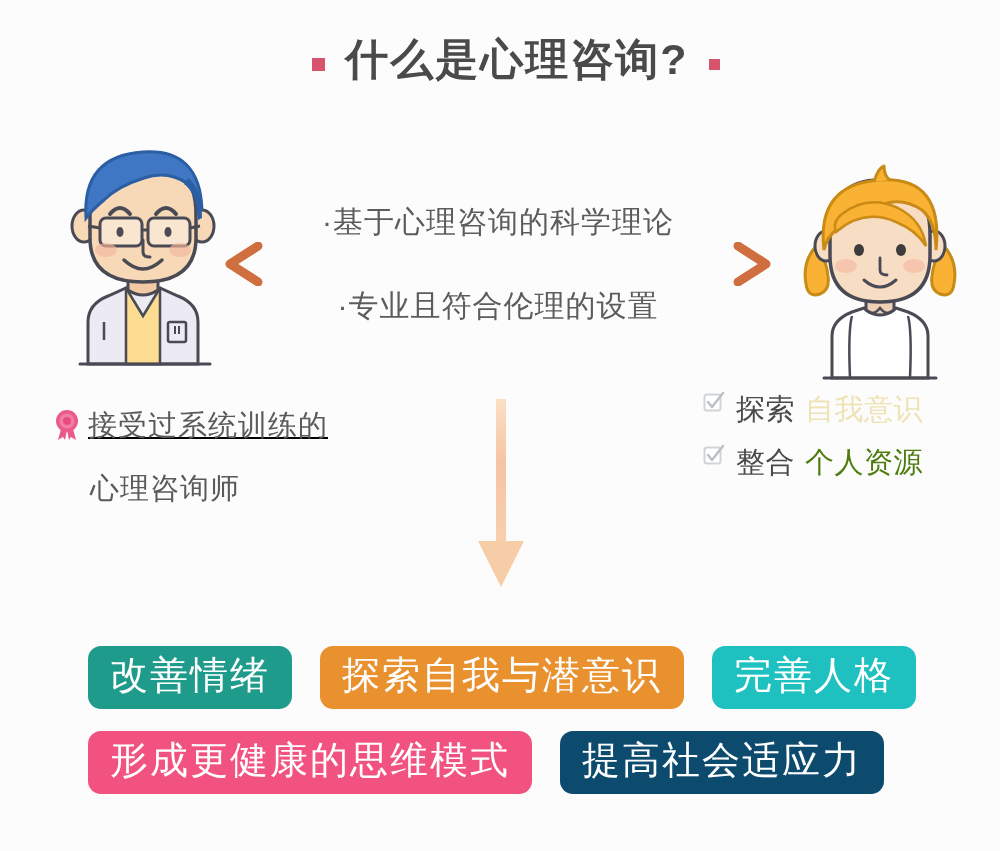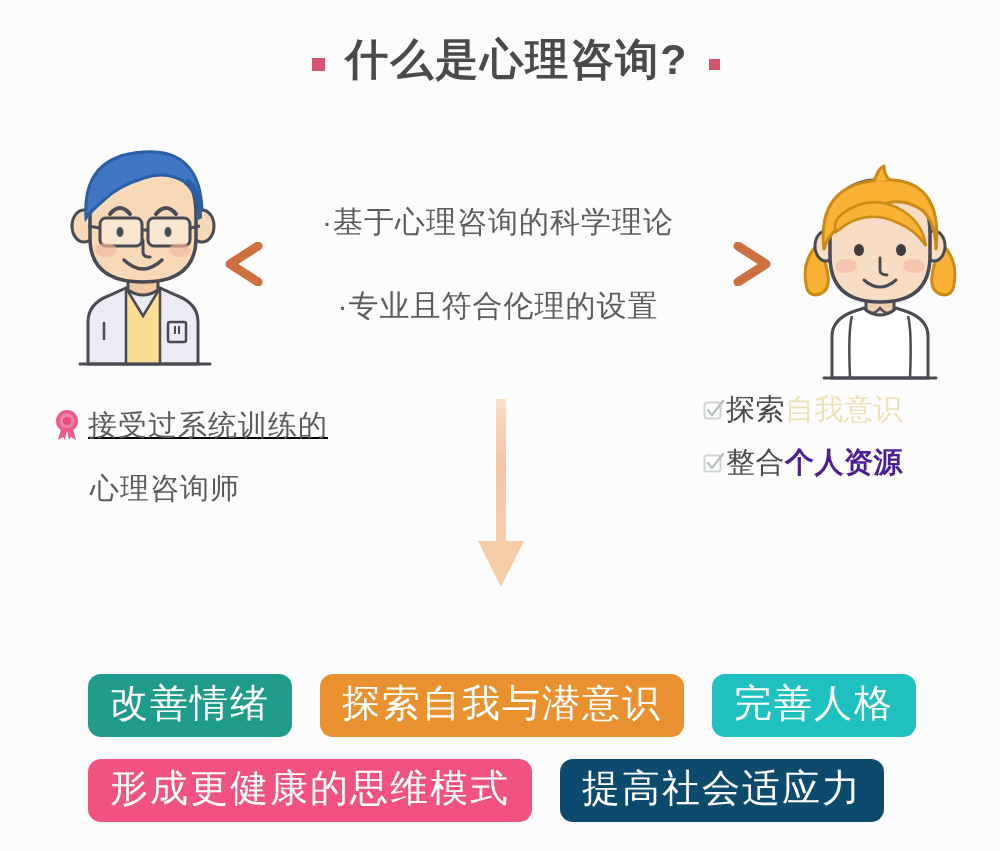--- a/index.html
+++ b/index.html
@@ -127,51 +127,51 @@
     position: absolute;
     left: 702px;
     top: 390px;
     width: 260px;
     display: flex;
     flex-direction: column;
     gap: 13px;
   }
   .check-item {
     display: flex;
-    align-items: center;
+    gap: 10px;
     white-space: nowrap;
   }
   .check-icon { width: 24px; height: 24px; flex: 0 0 auto; }
   .check-strong {
     font-size: 29px;
     color: #4a4a4a;
     letter-spacing: 0.5px;
   }
   .check-faint {
     font-size: 29px;
     letter-spacing: 0.5px;
   }
   .faint-1 { color: #eee3b4; }
   .faint-2 { color: #e9dda8; }
-  .faint-3 { color: #4c1d95; font-weight: bold; }
+  .faint-3 { color: #4d7c0f; }
 
   
   .down-arrow {
     position: absolute;
     left: 468px;
     top: 393px;
     width: 66px;
     height: 200px;
   }
 
   
   .tags {
     position: absolute;
     left: 0;
-    top: 674px;
+    top: 646px;
     width: 1000px;
   }
   .tag-row {
     display: flex;
     align-items: center;
     gap: 28px;
     padding-left: 88px;
   }
   .tag-row + .tag-row { margin-top: 22px; }
   .tag {

